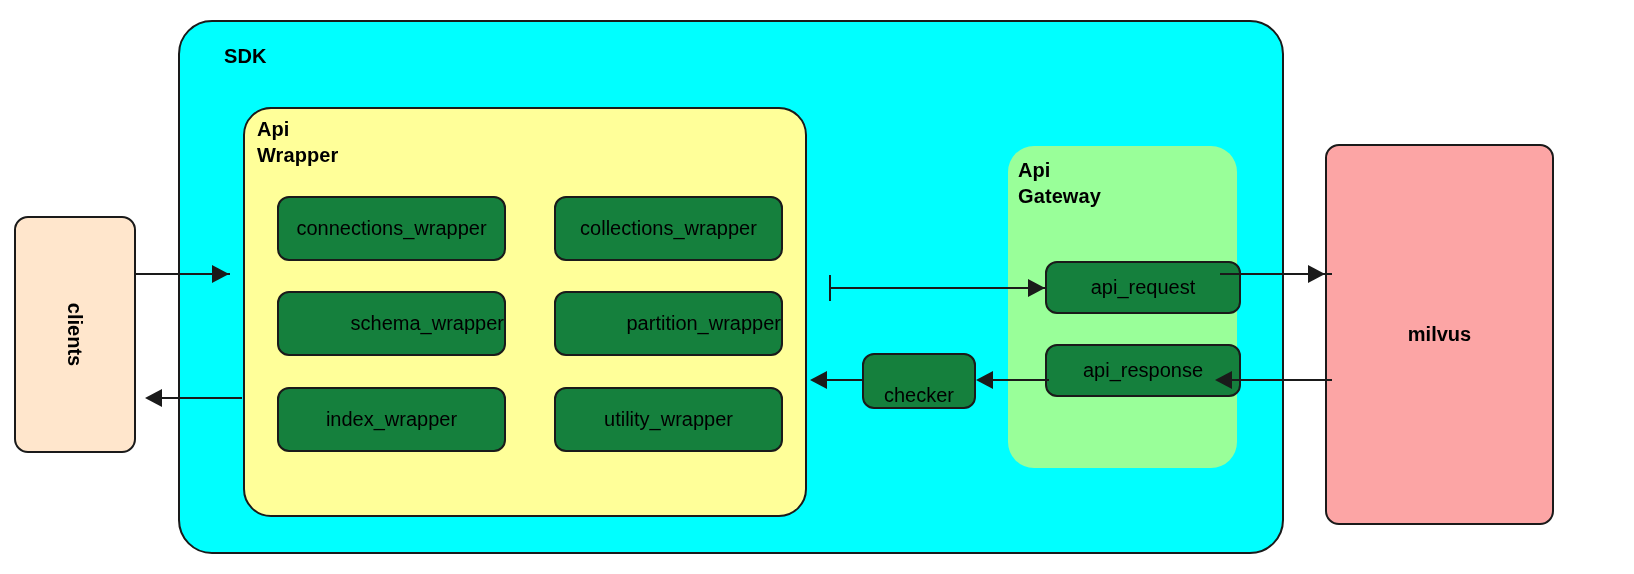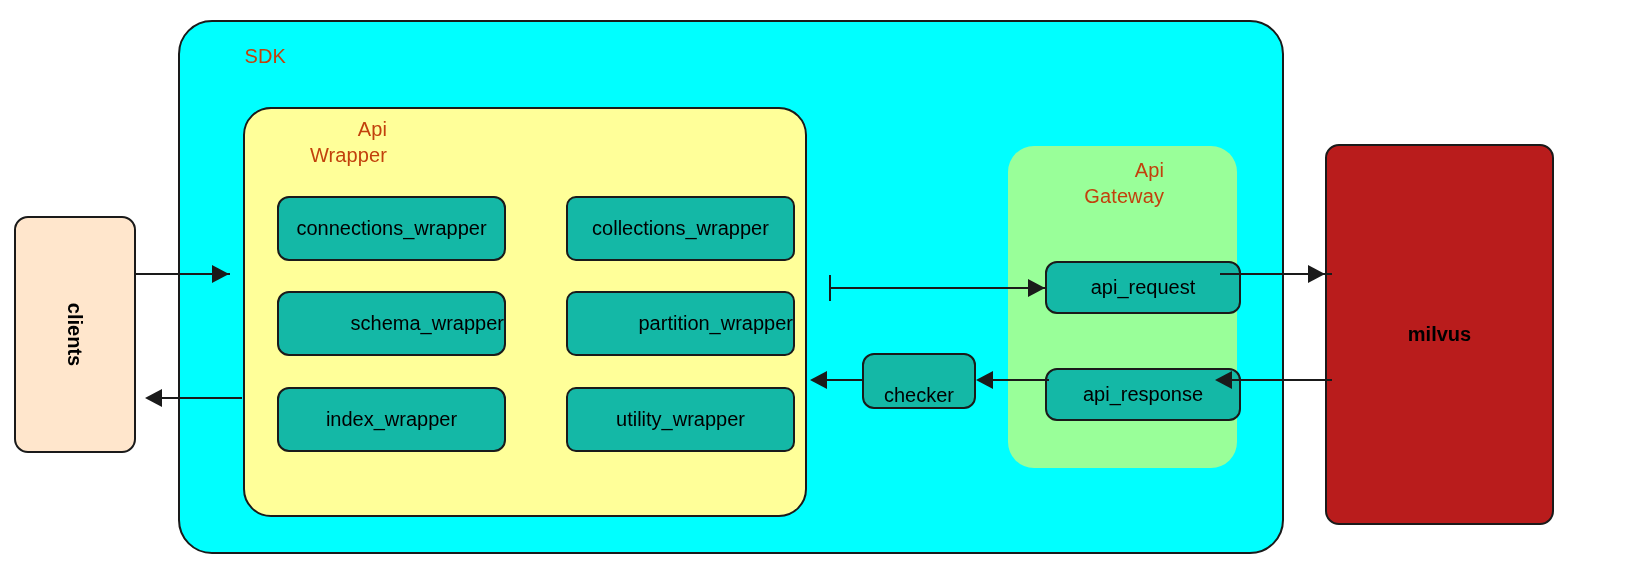--- a/index.html
+++ b/index.html
@@ -53,46 +53,46 @@
     width: 229px;
     height: 322px;
     background: #99ff99;
     border: none;
     border-radius: 26px;
     display: block;
   }
   
   .container-title {
     position: absolute;
-    font-weight: normal;
+    font-weight: bold;
     font-size: 20px;
-    color: #c2410c;
+    color: #000000;
     line-height: 1.28;
     white-space: pre-line;
-    text-align: right;
+    text-align: left;
     letter-spacing: 0.1px;
   }
   .sdk-title {
     left: 44px;
     top: 22px;
     width: 62px;
   }
   .wrapper-title {
     left: 12px;
     top: 8px;
     width: 130px;
   }
   .gateway-title {
     left: 10px;
     top: 12px;
     width: 146px;
   }
   
   .leaf {
-    background: #14b8a6;
+    background: #15803d;
     border: 2px solid #1a1a1a;
     border-radius: 12px;
     font-size: 20px;
     color: #000000;
     font-family: "Liberation Sans", sans-serif;
   }
   .side-box {
     border: 2px solid #1a1a1a;
     border-radius: 14px;
     font-size: 20px;
@@ -108,33 +108,33 @@
   }
   .clients-label {
     transform: rotate(90deg);
     white-space: nowrap;
   }
   .milvus-box {
     left: 1325px;
     top: 144px;
     width: 229px;
     height: 381px;
-    background: #b91c1c;
+    background: #fca5a5;
   }
   
   .w-col-a { left: 277px; }
-  .w-col-b { left: 566px; border-radius: 10px; }
+  .w-col-b { left: 554px; }
   .w-row-1 { top: 196px; }
   .w-row-2 { top: 291px; justify-content: flex-end; }
   .w-row-3 { top: 387px; align-items: center; }
   .w-size { width: 229px; height: 65px; }
   
   .g-size { width: 196px; height: 53px; left: 1045px; }
   .g-row-1 { top: 261px; }
-  .g-row-2 { top: 368px; }
+  .g-row-2 { top: 344px; }
   
   .checker-box {
     left: 862px;
     top: 353px;
     width: 114px;
     height: 56px;
     align-items: flex-end;
   }
   
   .arrow {

